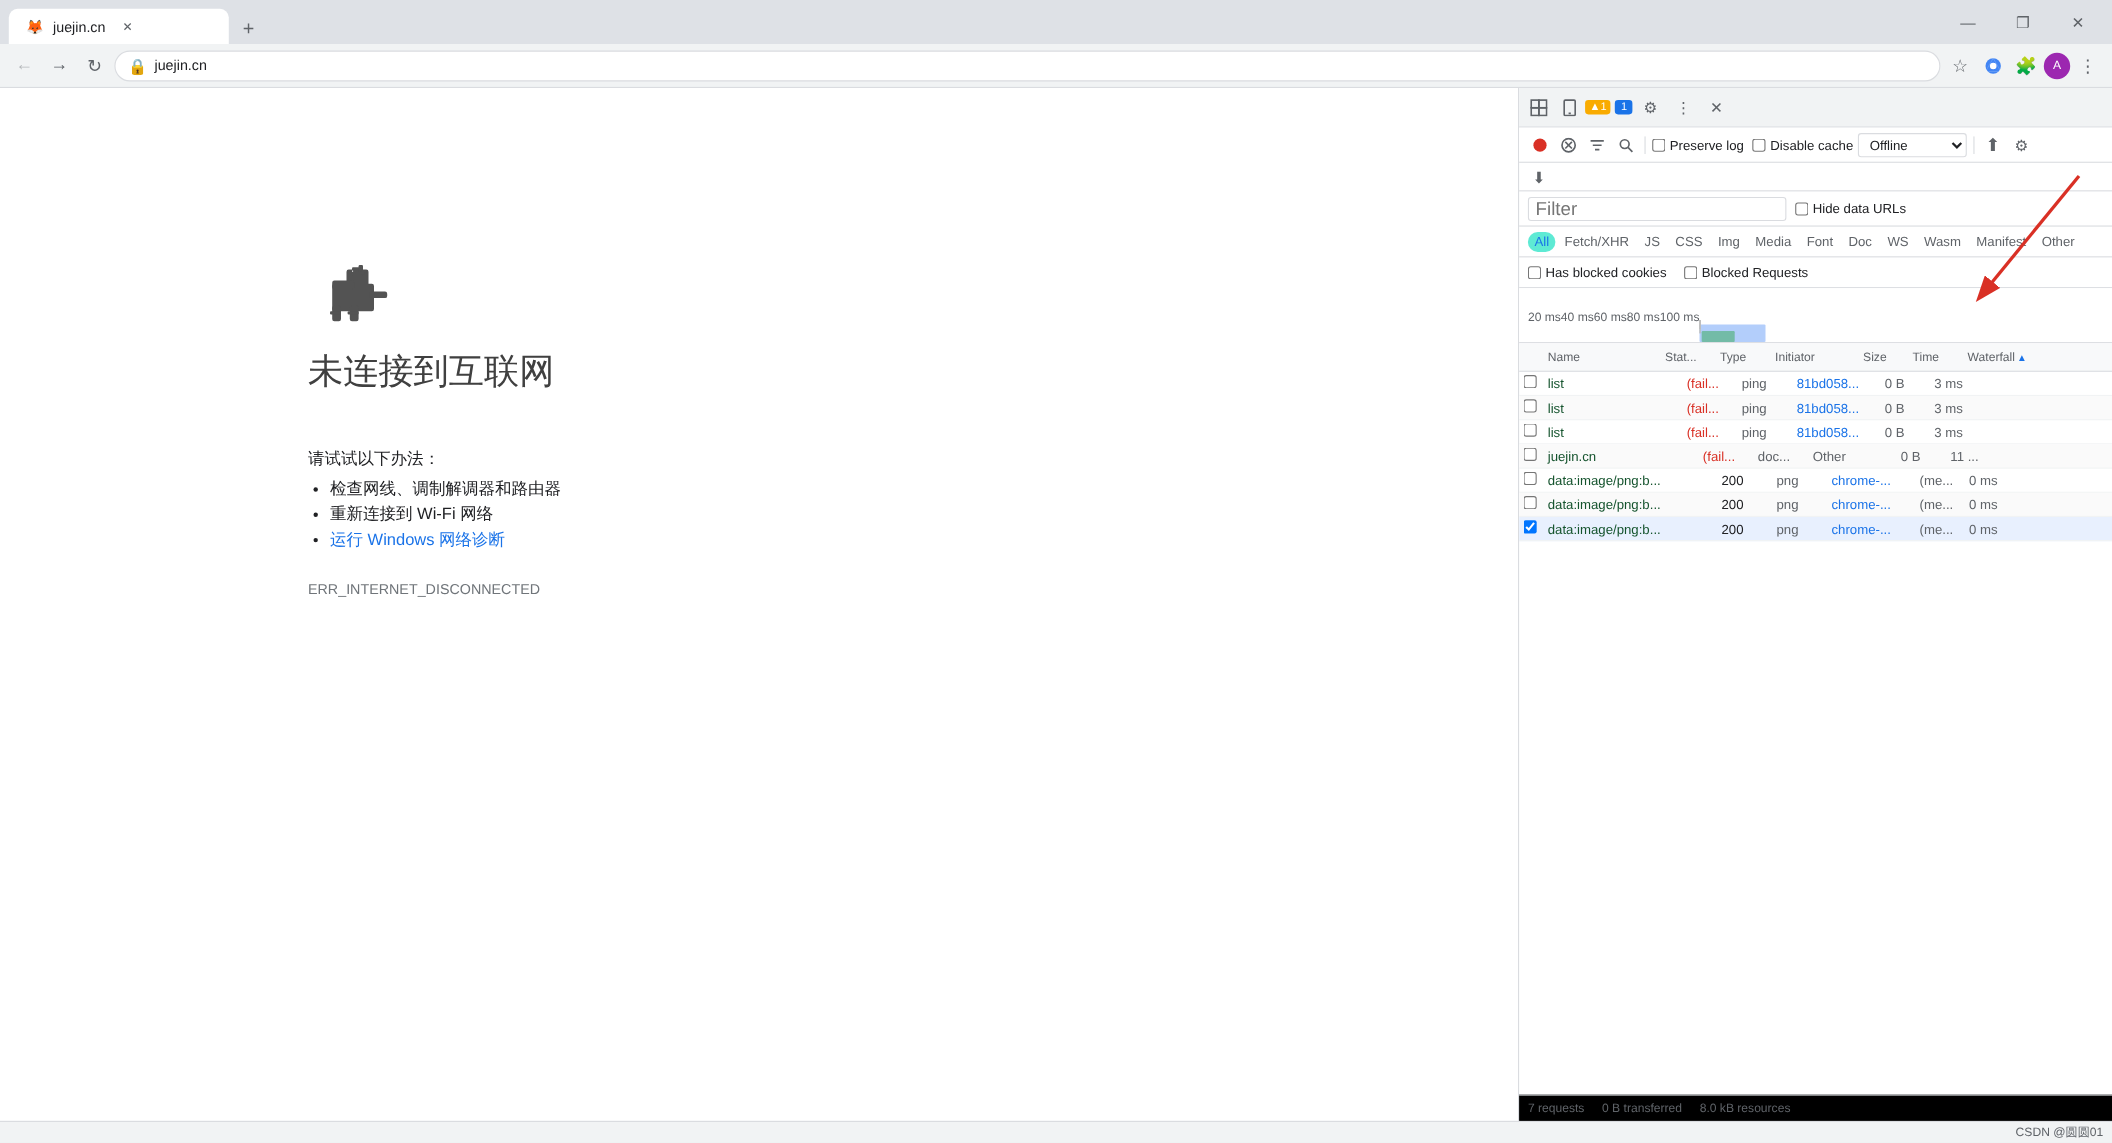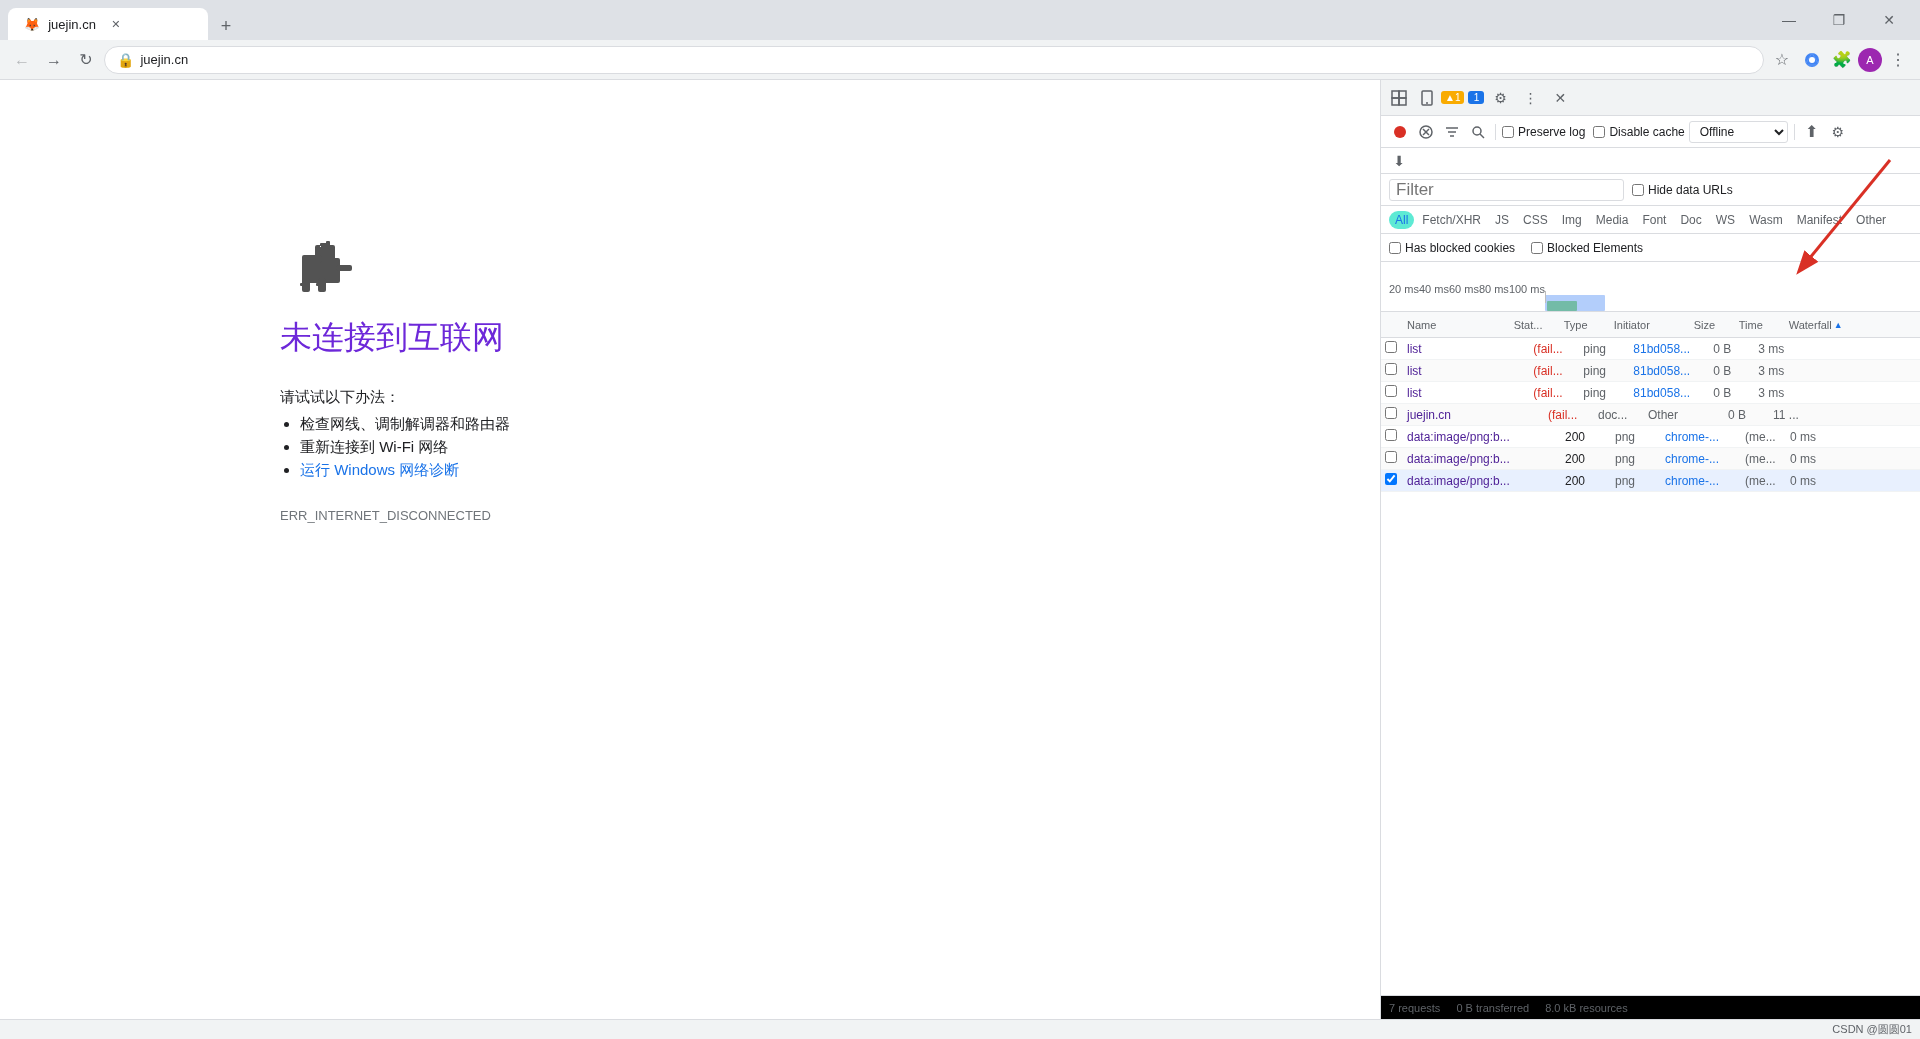--- a/index.html
+++ b/index.html
@@ -26,22 +26,22 @@
     .lock-icon { color: #5f6368; font-size: 14px; }
     .toolbar-actions { display: flex; gap: 2px; align-items: center; }
     .toolbar-icon-btn { width: 28px; height: 28px; display: flex; align-items: center; justify-content: center; border-radius: 50%; color: #5f6368; font-size: 16px; cursor: pointer; }
     .profile-avatar { width: 24px; height: 24px; border-radius: 50%; background: #9c27b0; display: flex; align-items: center; justify-content: center; color: #fff; font-size: 11px; }
 
     
     .content-area { flex: 1; display: flex; overflow: hidden; }
 
     
     .main-page { flex: 1; background: #fff; display: flex; flex-direction: column; align-items: flex-start; justify-content: flex-start; padding: 160px 280px; }
-    .error-title { font-size: 32px; font-weight: 400; color: #6d28d9; margin-bottom: 28px; }
-    .error-subtitle { font-size: 15px; color: #202124; margin-bottom: 8px; }
+    .error-title { font-size: 32px; font-weight: 400; color: #404040; margin-bottom: 16px; }
+    .error-subtitle { font-size: 15px; color: #202124; margin-bottom: 8px; margin-top: 32px; }
     .error-list { list-style: disc; margin-left: 20px; margin-bottom: 8px; }
     .error-list li { font-size: 15px; color: #202124; margin-bottom: 4px; }
     .error-list li a { color: #1a73e8; text-decoration: none; }
     .error-code { font-size: 13px; color: #70757a; margin-top: 16px; }
 
     
     .devtools { width: 540px; height: 100%; background: #fff; border-left: 1px solid #dadce0; display: flex; flex-direction: column; font-size: 12px; }
 
     
     .devtools-tabs { height: 36px; background: #f1f3f4; display: flex; align-items: center; border-bottom: 1px solid #dadce0; padding: 0 4px; }
@@ -95,21 +95,21 @@
     .th.type { width: 50px; }
     .th.initiator { width: 80px; }
     .th.size { width: 45px; }
     .th.time { width: 50px; }
     .th.waterfall { flex: 1 1 auto; min-width: 80px; }
     .sort-icon { font-size: 9px; color: #1a73e8; margin-left: 2px; }
 
     .table-row { display: flex; align-items: center; height: 22px; border-bottom: 1px solid #f1f3f4; padding: 0 4px; cursor: pointer; }
     .table-row.striped { background: #fafafa; }
     .td { font-size: 12px; color: #202124; padding: 0 4px; overflow: hidden; text-overflow: ellipsis; white-space: nowrap; }
-    .td.name { flex: 1 1 auto; min-width: 80px; color: #4c1d95; }
+    .td.name { flex: 1 1 auto; min-width: 80px; color: #14532d; }
     .td.status { width: 50px; color: #d93025; }
     .td.status.ok { color: #202124; }
     .td.type { width: 50px; color: #5f6368; }
     .td.initiator { width: 80px; color: #1a73e8; }
     .td.initiator.other { color: #5f6368; }
     .td.size { width: 45px; color: #5f6368; }
     .td.time { width: 50px; color: #5f6368; }
     .td.waterfall { flex: 1 1 auto; min-width: 80px; position: relative; }
     .row-checkbox { width: 12px; height: 12px; }
 
@@ -312,21 +312,21 @@
           <div class="resource-btn">Other</div>
         </div>
 
         <div class="extra-filter-bar">
           <label class="extra-filter-label">
             <input type="checkbox" style="">
             <span>Has blocked cookies</span>
           </label>
           <label class="extra-filter-label" style="margin-left:8px;">
             <input type="checkbox" style="">
-            <span>Blocked Elements</span>
+            <span>Blocked Requests</span>
           </label>
         </div>
 
         <div class="timeline-bar">
           <div style="width:100%; display:flex; flex-direction:row; padding:4px 8px 0 8px;">
             <div style="display:flex; justify-content:space-between;">
               <span class="timeline-label">20 ms</span>
               <span class="timeline-label">40 ms</span>
               <span class="timeline-label">60 ms</span>
               <span class="timeline-label">80 ms</span>

